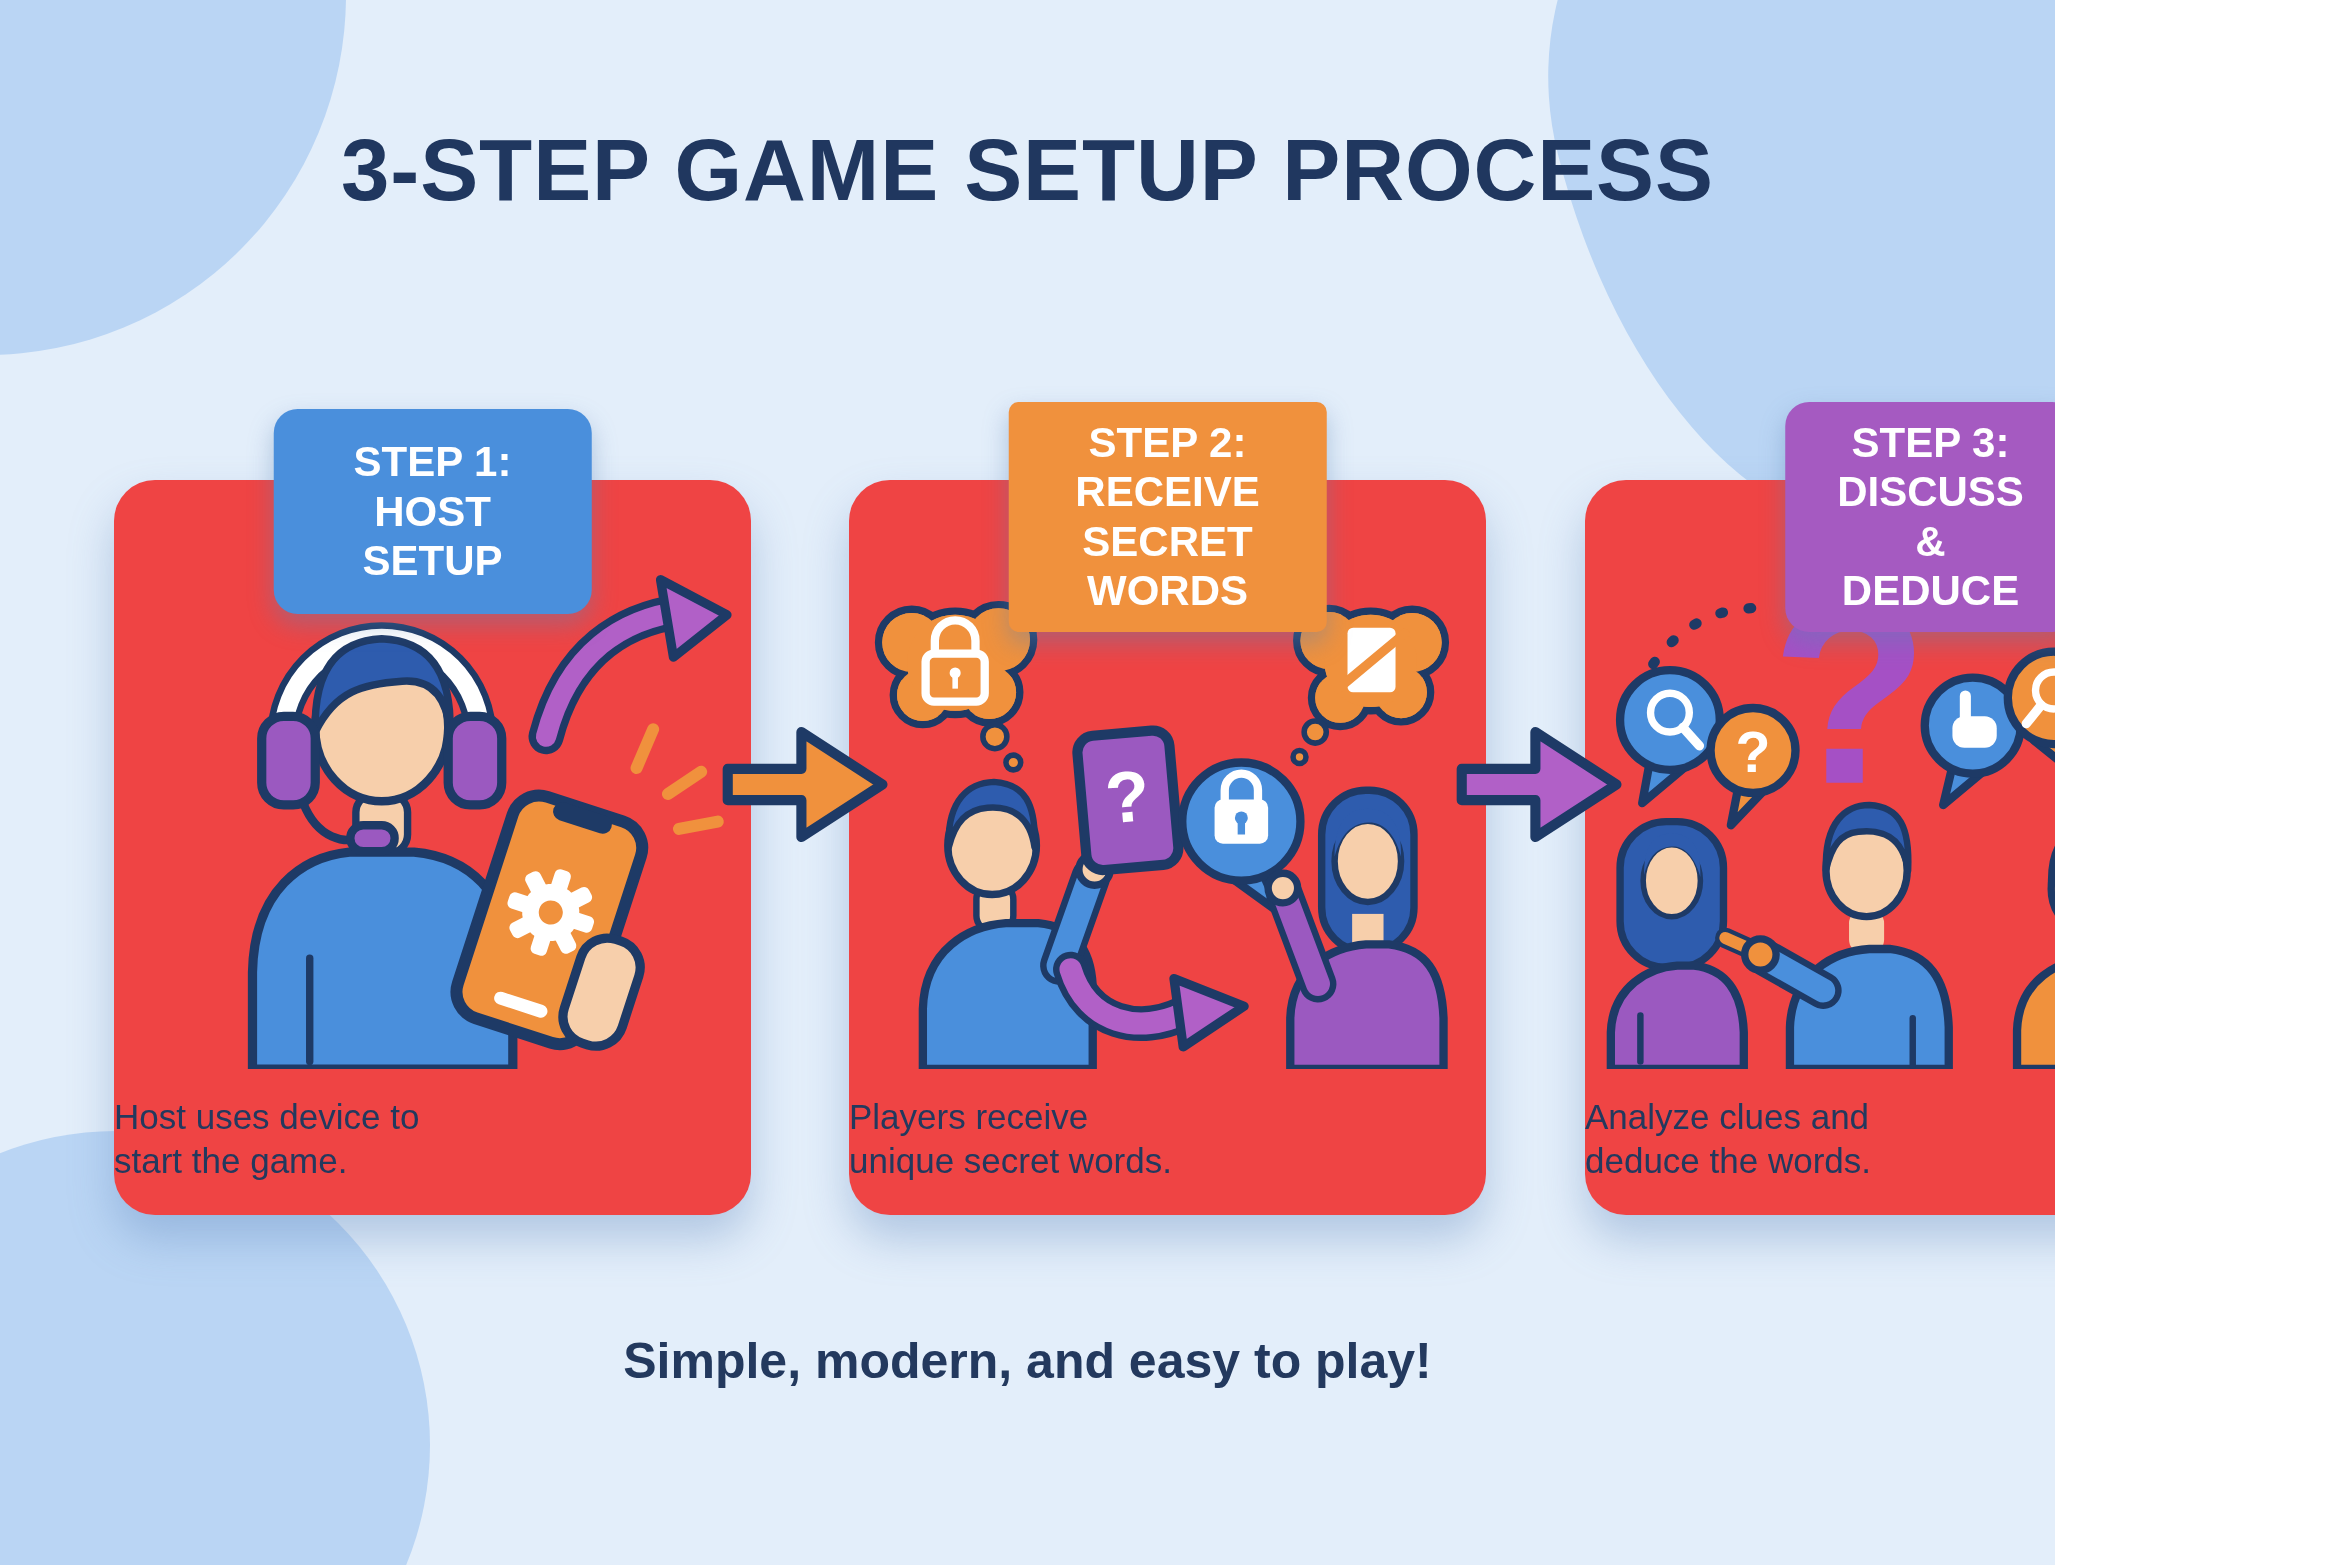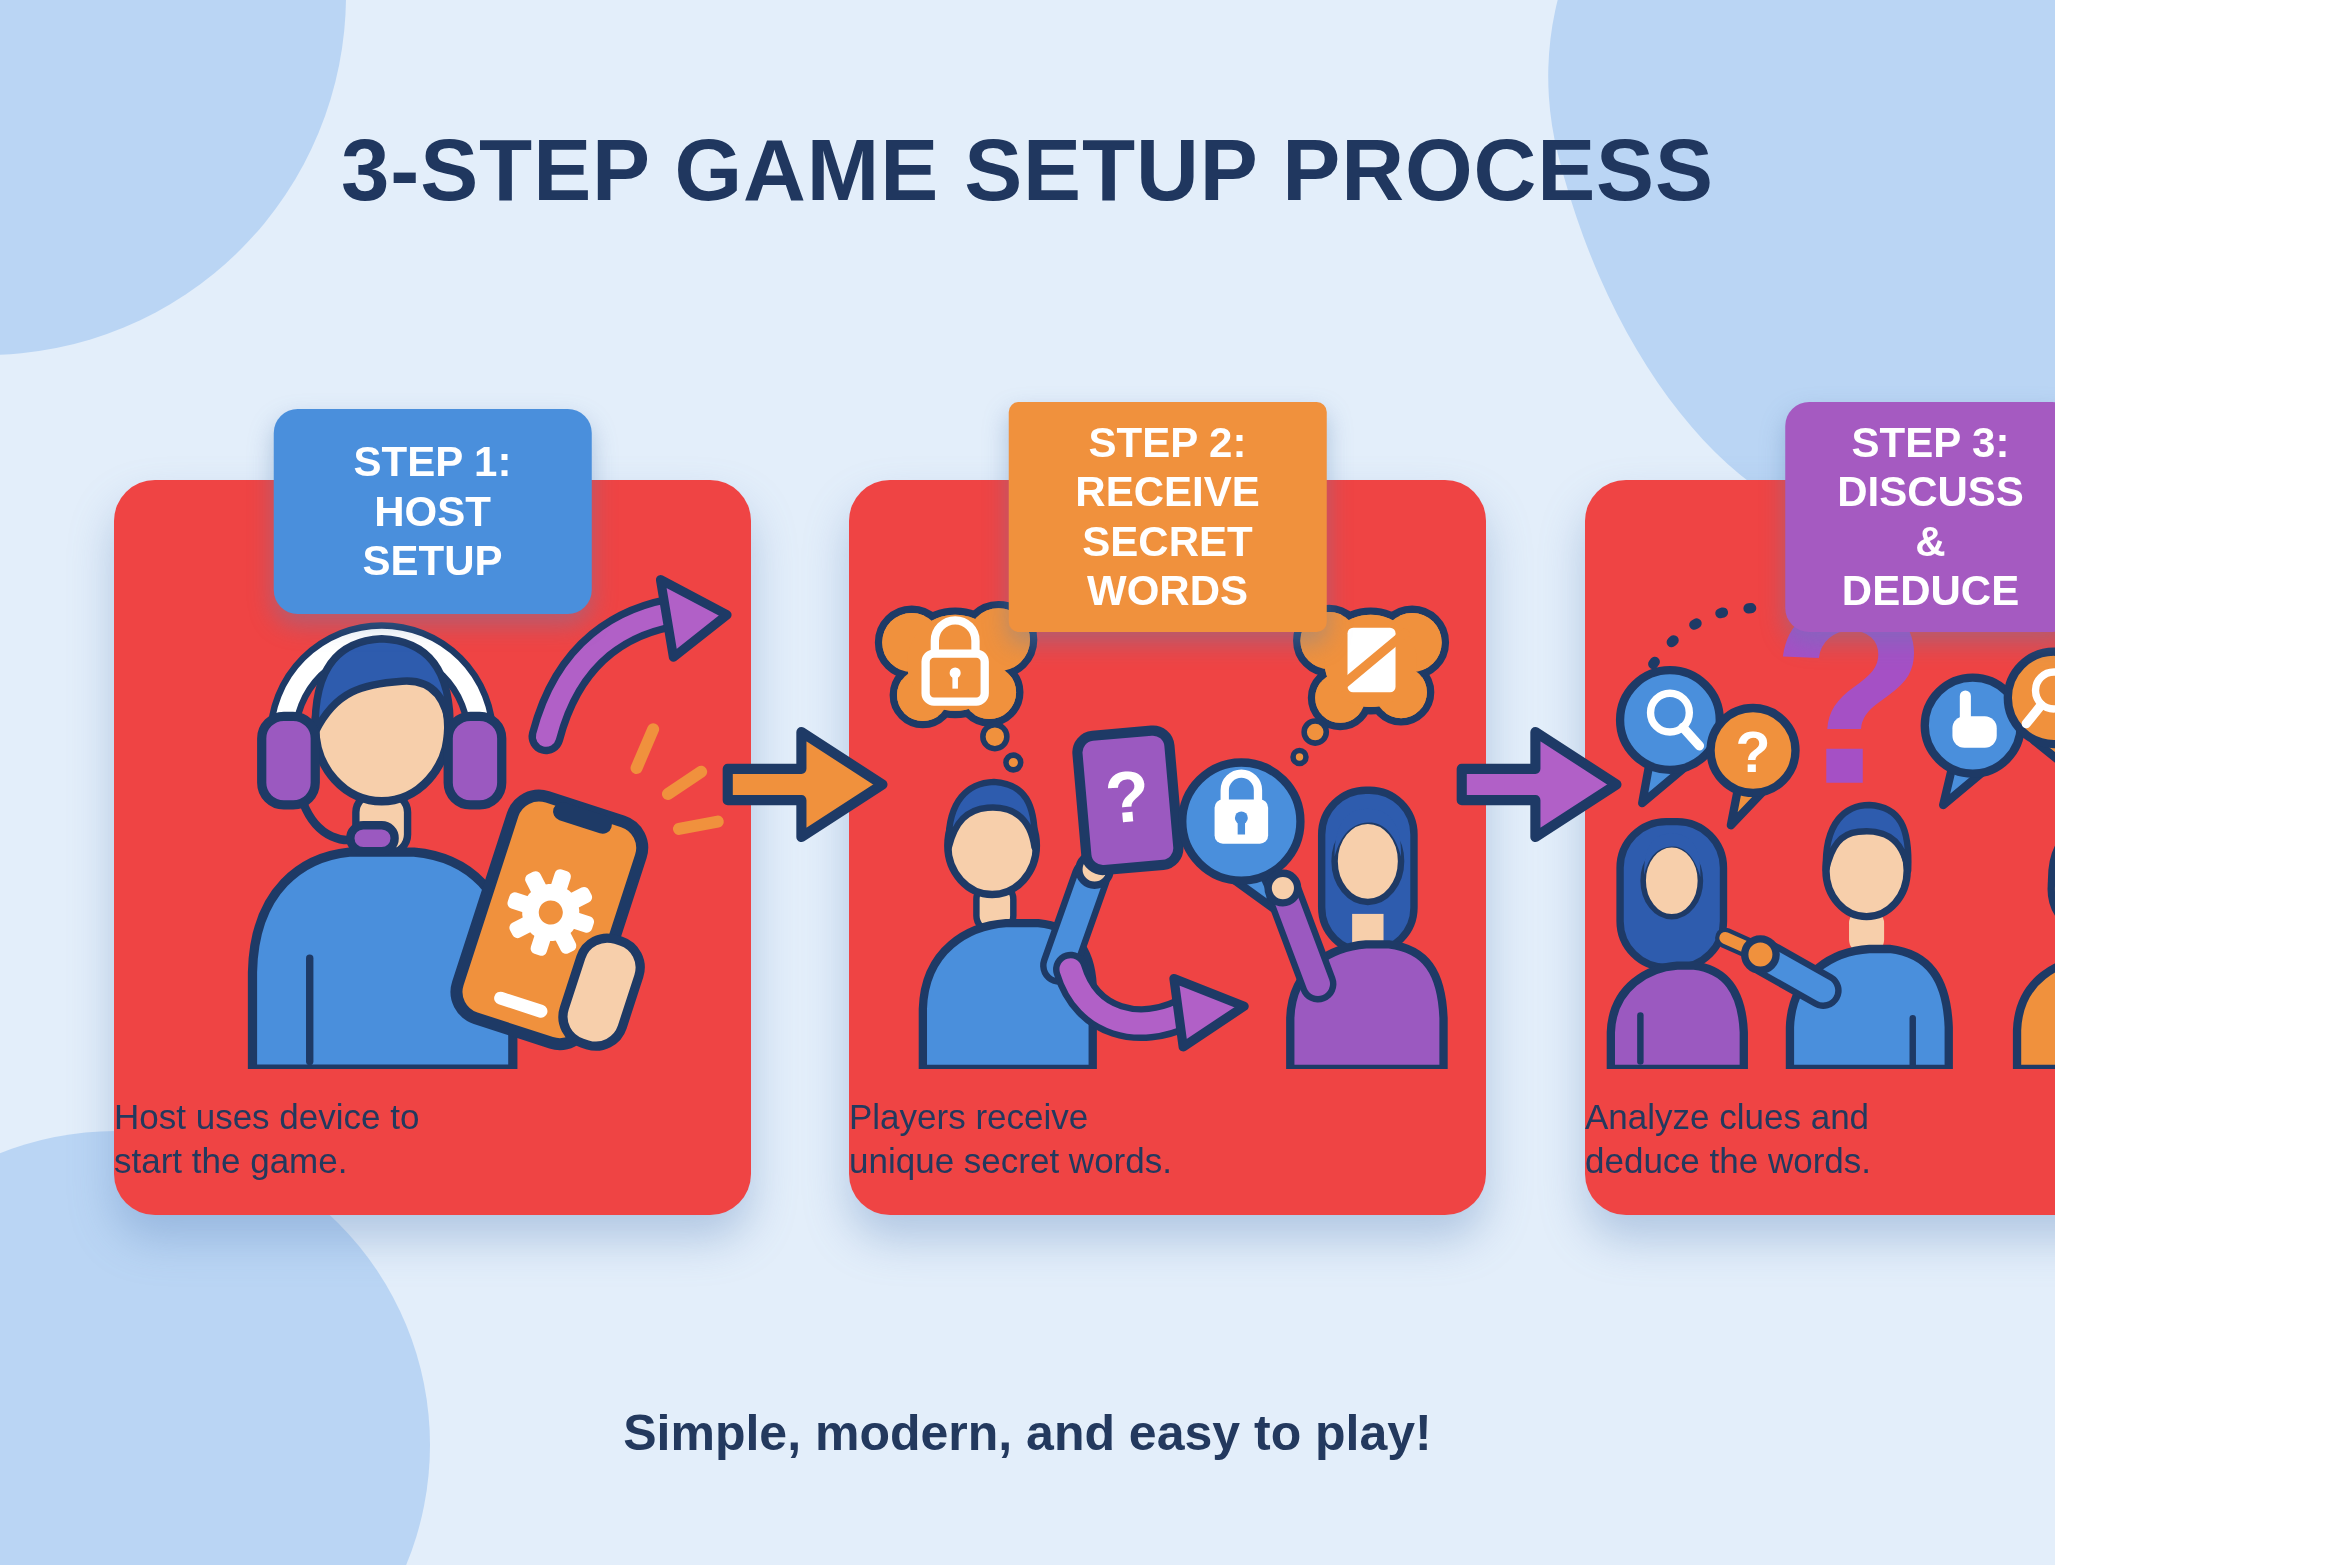--- a/index.html
+++ b/index.html
@@ -31,21 +31,21 @@
   .illus { position:absolute; top:72px; left:0; width:637px; height:517px; }
   svg text { font-family:"Liberation Sans", sans-serif; }
 
   .caption { position:absolute; left:0; right:0; bottom:33px; text-align:left;
              font-size:35px; line-height:1.24; font-weight:normal; color:#23395e; white-space:pre-line; }
 
   .connector { position:absolute; top:697px; width:186px; height:175px; z-index:4; }
   .connector-1 { left:713px; }
   .connector-2 { left:1447px; }
 
-  .footer { position:absolute; top:1404px; left:0; width:100%; text-align:center;
+  .footer { position:absolute; top:1332px; left:0; width:100%; text-align:center;
             font-size:50px; font-weight:bold; color:#23395e; }
 </style>
 </head>
 <body>
 
 <div class="canvas">
 
   <div class="blob blob-tl"></div>
   <div class="blob blob-tr"></div>
   <div class="blob blob-bl"></div>

